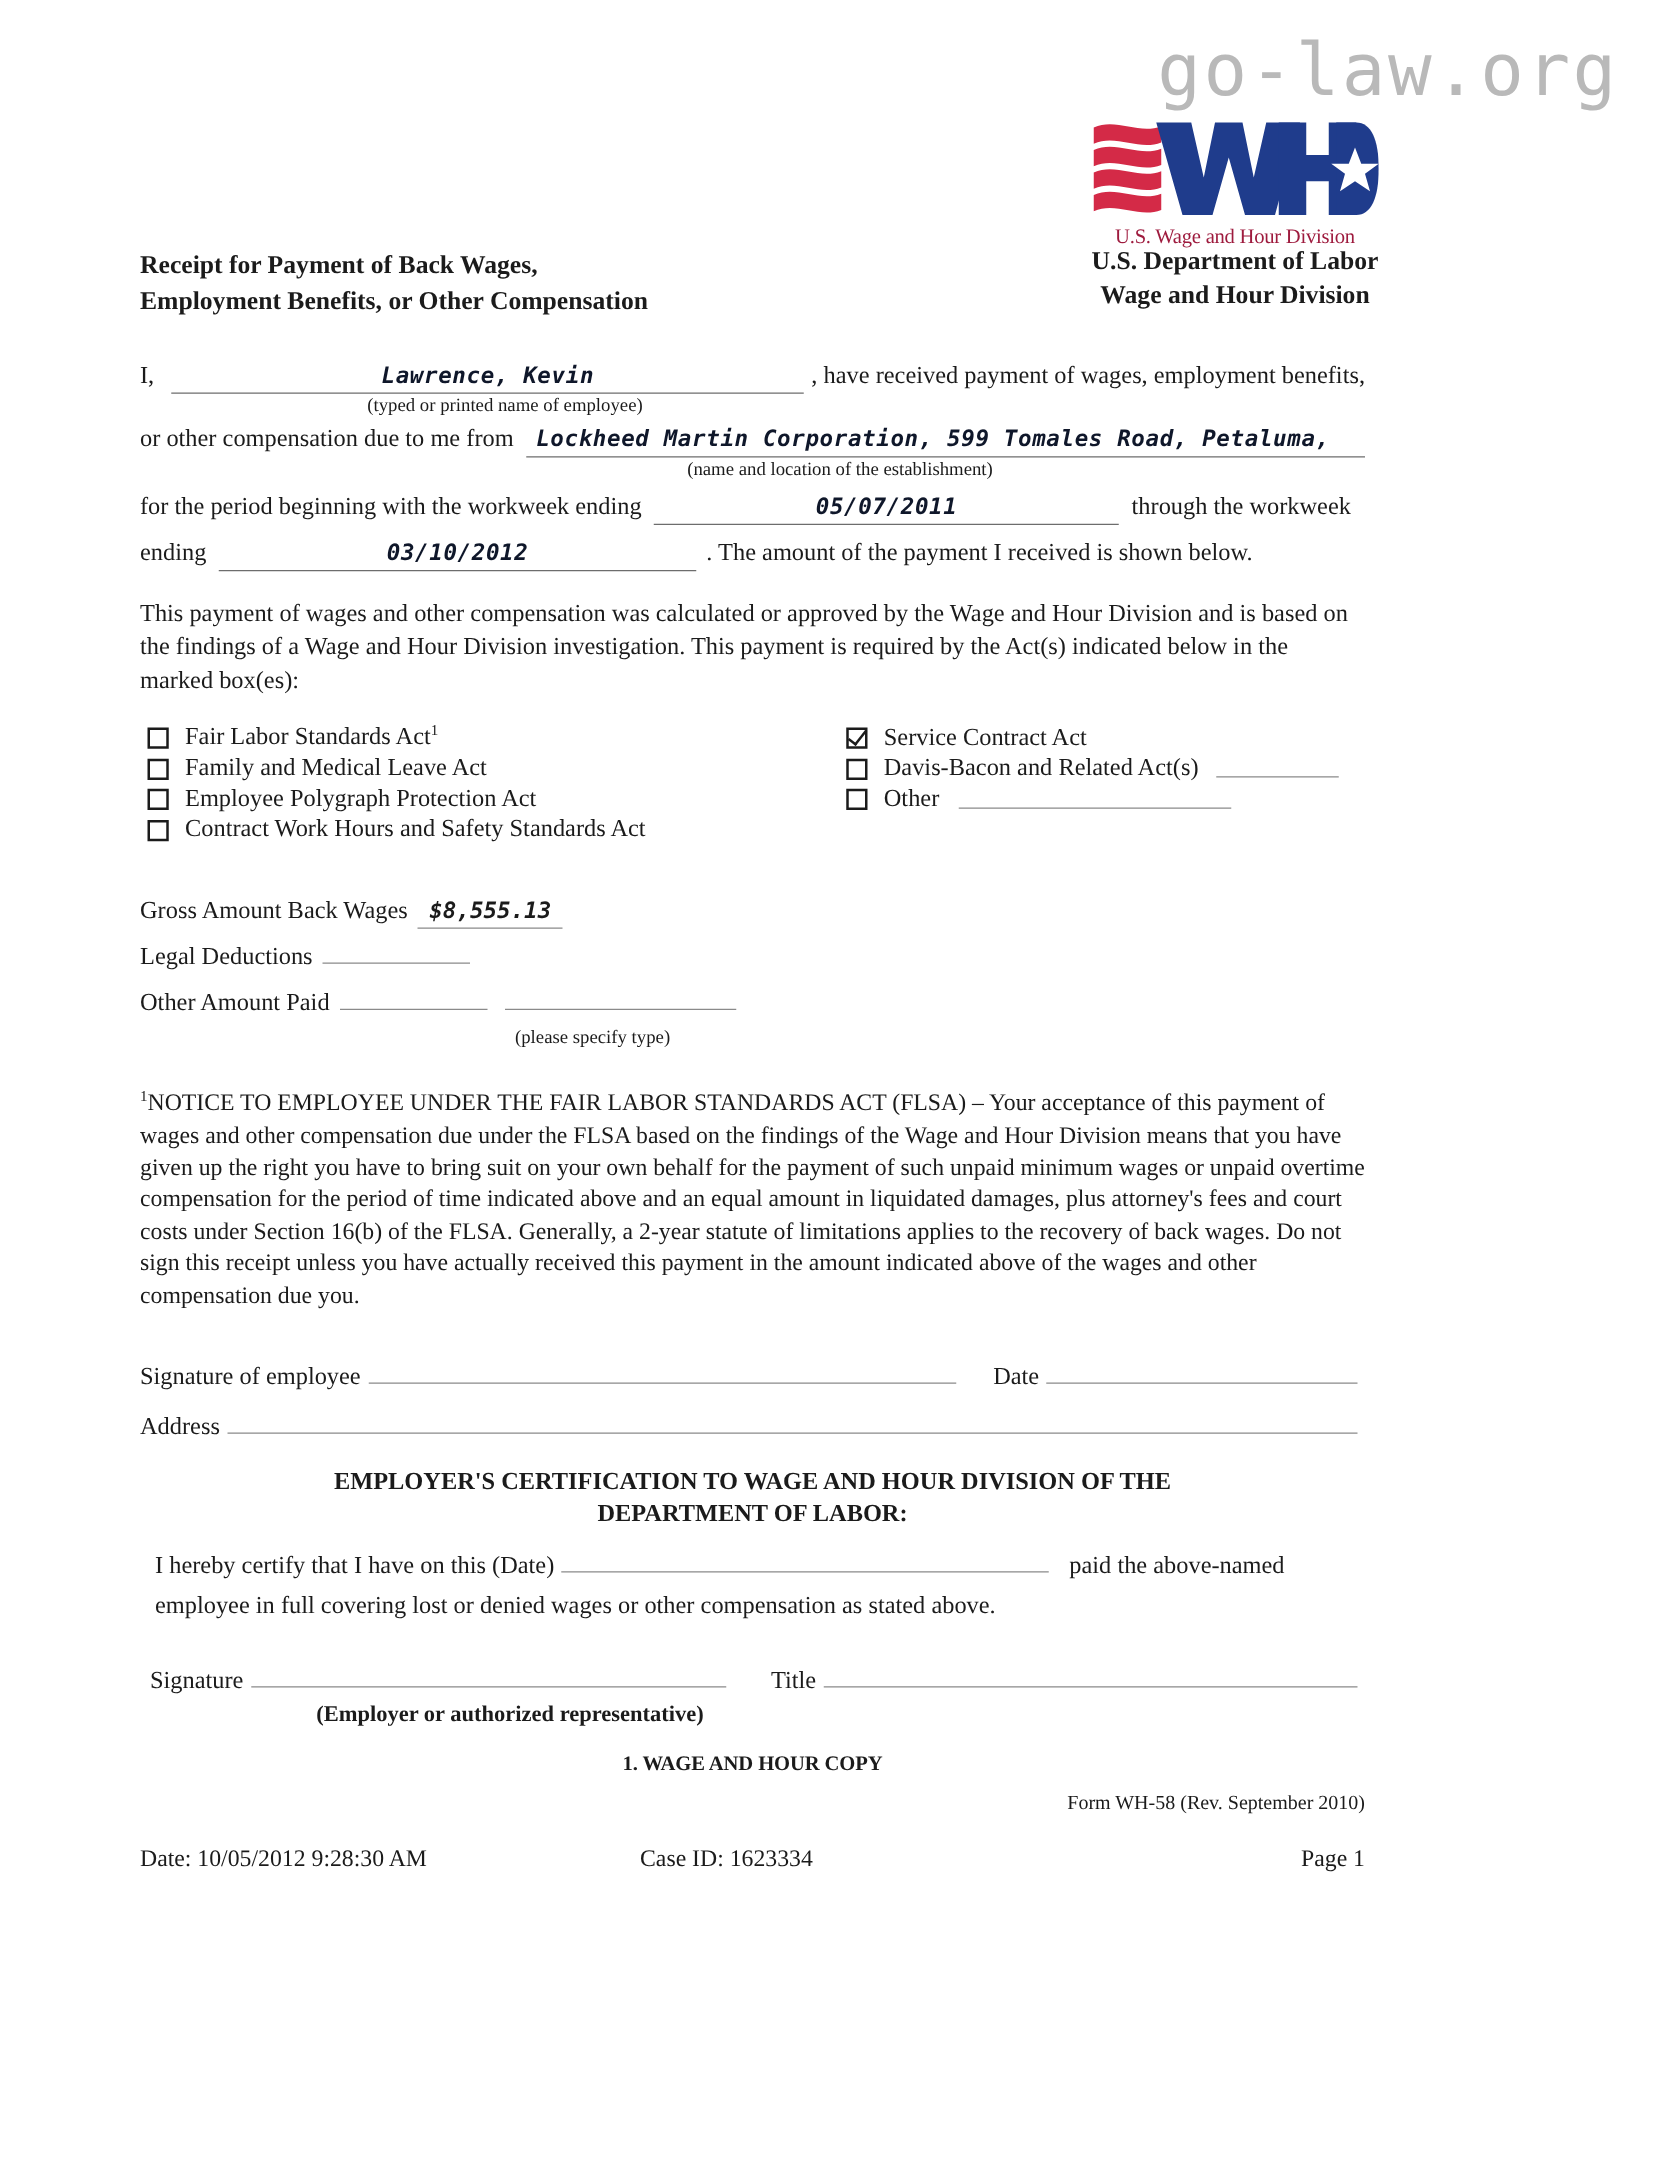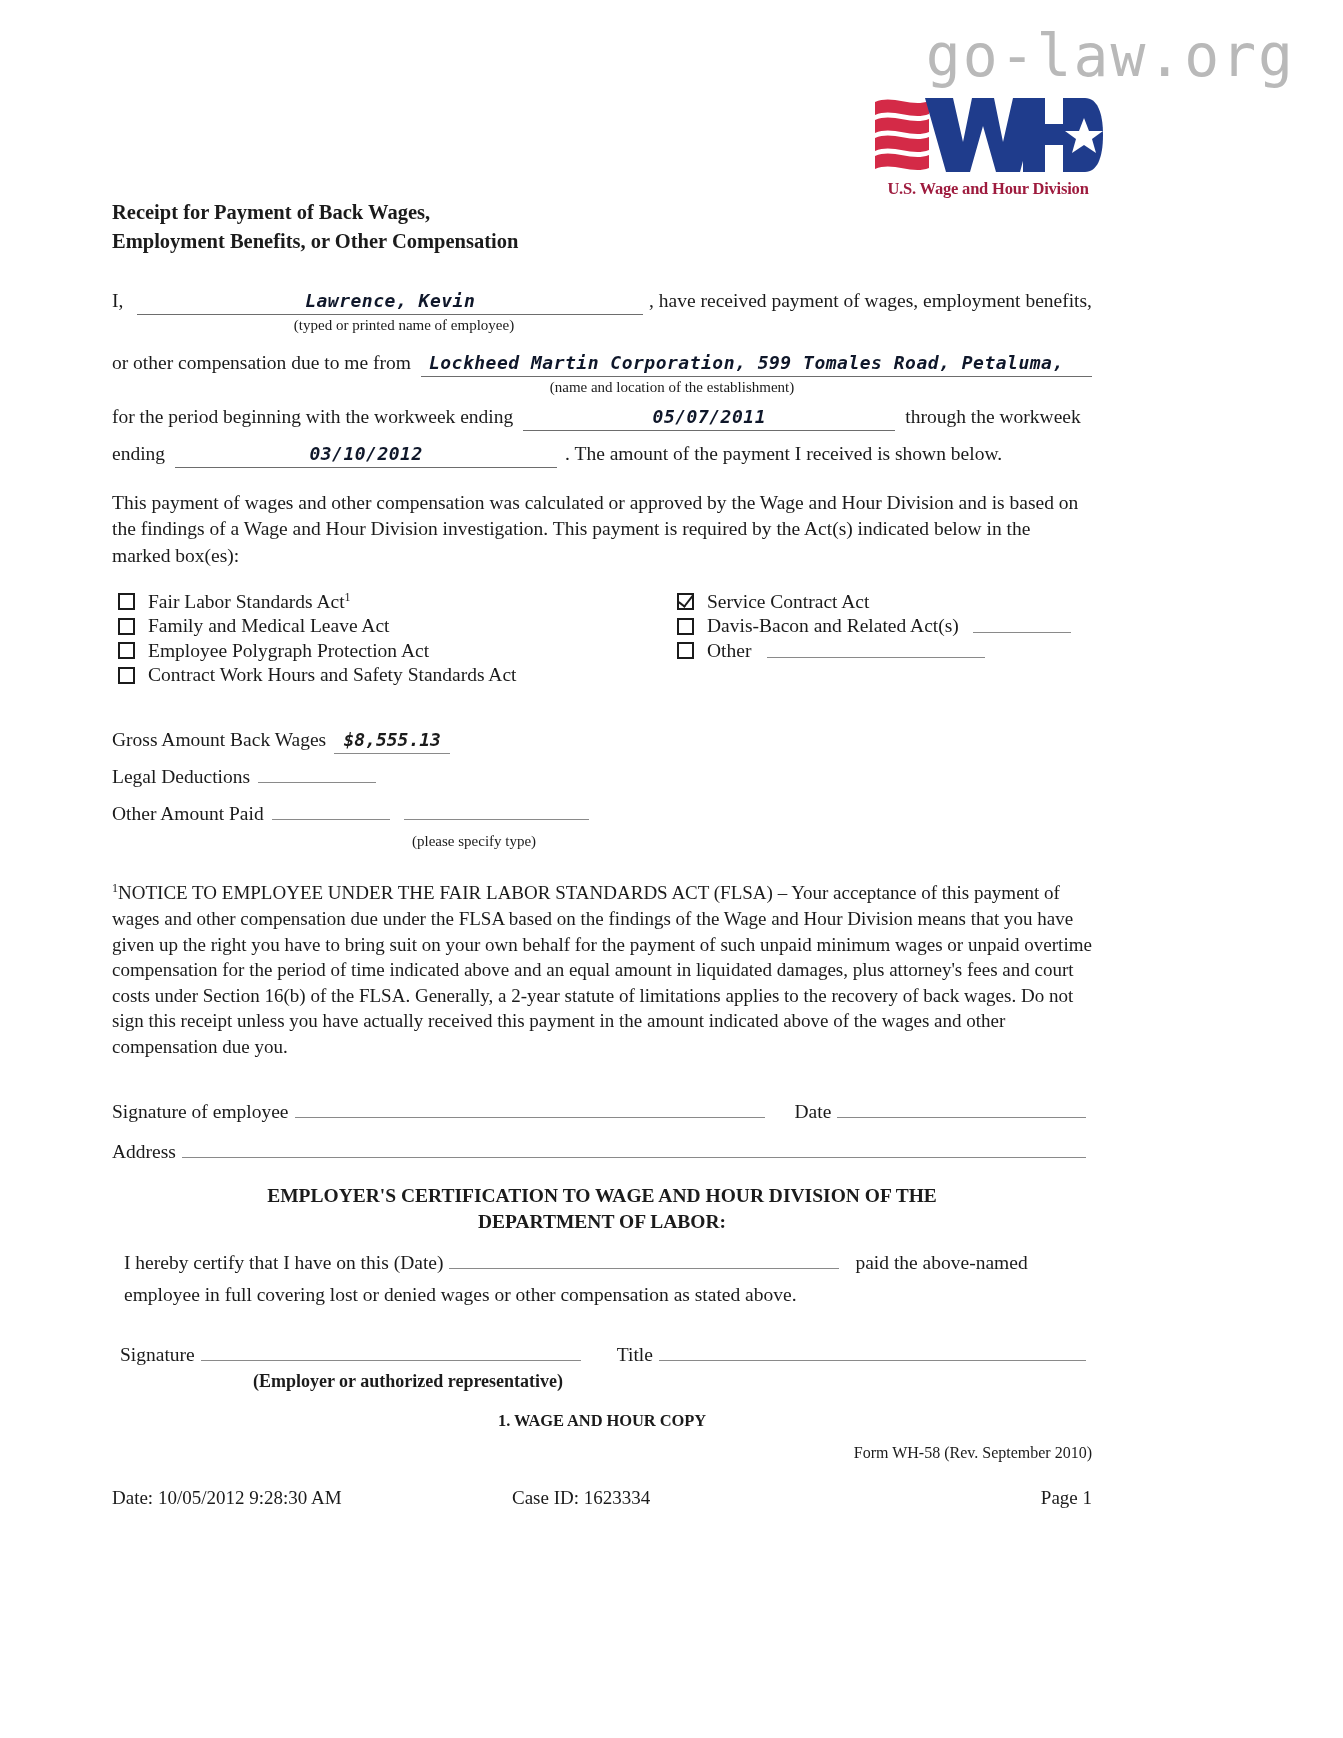--- a/index.html
+++ b/index.html
@@ -42,21 +42,21 @@
     text-align: center;
   }
   .logo-mark {
     display: flex;
     align-items: center;
     justify-content: center;
     height: 86px;
   }
   .logo-caption {
     font-family: "Liberation Serif", serif;
-    font-weight: bold;
+    font-weight: normal;
     font-size: 16.5px;
     color: #9e1b3e;
     letter-spacing: -0.2px;
     margin-top: 1px;
   }
 
   .dol-title {
     position: absolute;
     top: 196px;
     left: 838px;
@@ -299,36 +299,40 @@
           <path d="M52,6 L80,6 L90,50 L99,6 L121,6 L130,50 L140,6 L167,6 L147,80 L123,80 L110,34 L97,80 L73,80 Z"></path>
           <path d="M150,6 L172,6 L172,32 L190,32 L190,6 L212,6 L212,80 L190,80 L190,53 L172,53 L172,80 L150,80 Z"></path>
           <path d="M196,6 L212,6 C224,6 230,20 230,43 C230,66 224,80 212,80 L196,80 Z"></path>
         </g>
         <polygon fill="#ffffff" points="211,26 216,39 230,39 219,47 223,61 211,53 199,61 203,47 192,39 206,39"></polygon>
       </svg>
     </div>
     <div class="logo-caption">U.S. Wage and Hour Division</div>
   </div>
 
+  <div class="dol-title">
+    <div>U.S. Department of Labor</div>
+    <div>Wage and Hour Division</div>
+  </div>
 
   <div class="form-title">
     <div>Receipt for Payment of Back Wages,</div>
     <div>Employment Benefits, or Other Compensation</div>
   </div>
 
   <div class="body-area">
 
     <div class="row">
       <span class="lbl">I,</span>
       <span class="fill" style="max-width:520px;margin:0 6px 0 14px;">Lawrence, Kevin</span>
       <span class="lbl">, have received payment of wages, employment benefits,</span>
     </div>
     <div class="caption" style="width:520px;margin-left:32px;">(typed or printed name of employee)</div>
 
-    <div class="row" style="margin-top:17px;">
+    <div class="row" style="margin-top:6px;">
       <span class="lbl">or other compensation due to me from</span>
       <span class="fill" style="margin-left:10px;text-align:left;padding-left:8px;">Lockheed Martin Corporation, 599 Tomales Road, Petaluma,</span>
     </div>
     <div class="caption" style="width:760px;margin-left:180px;">(name and location of the establishment)</div>
 
     <div class="row" style="margin-top:8px;">
       <span class="lbl">for the period beginning with the workweek ending</span>
       <span class="fill" style="margin:0 10px;max-width:372px;">05/07/2011</span>
       <span class="lbl">through the workweek</span>
     </div>

